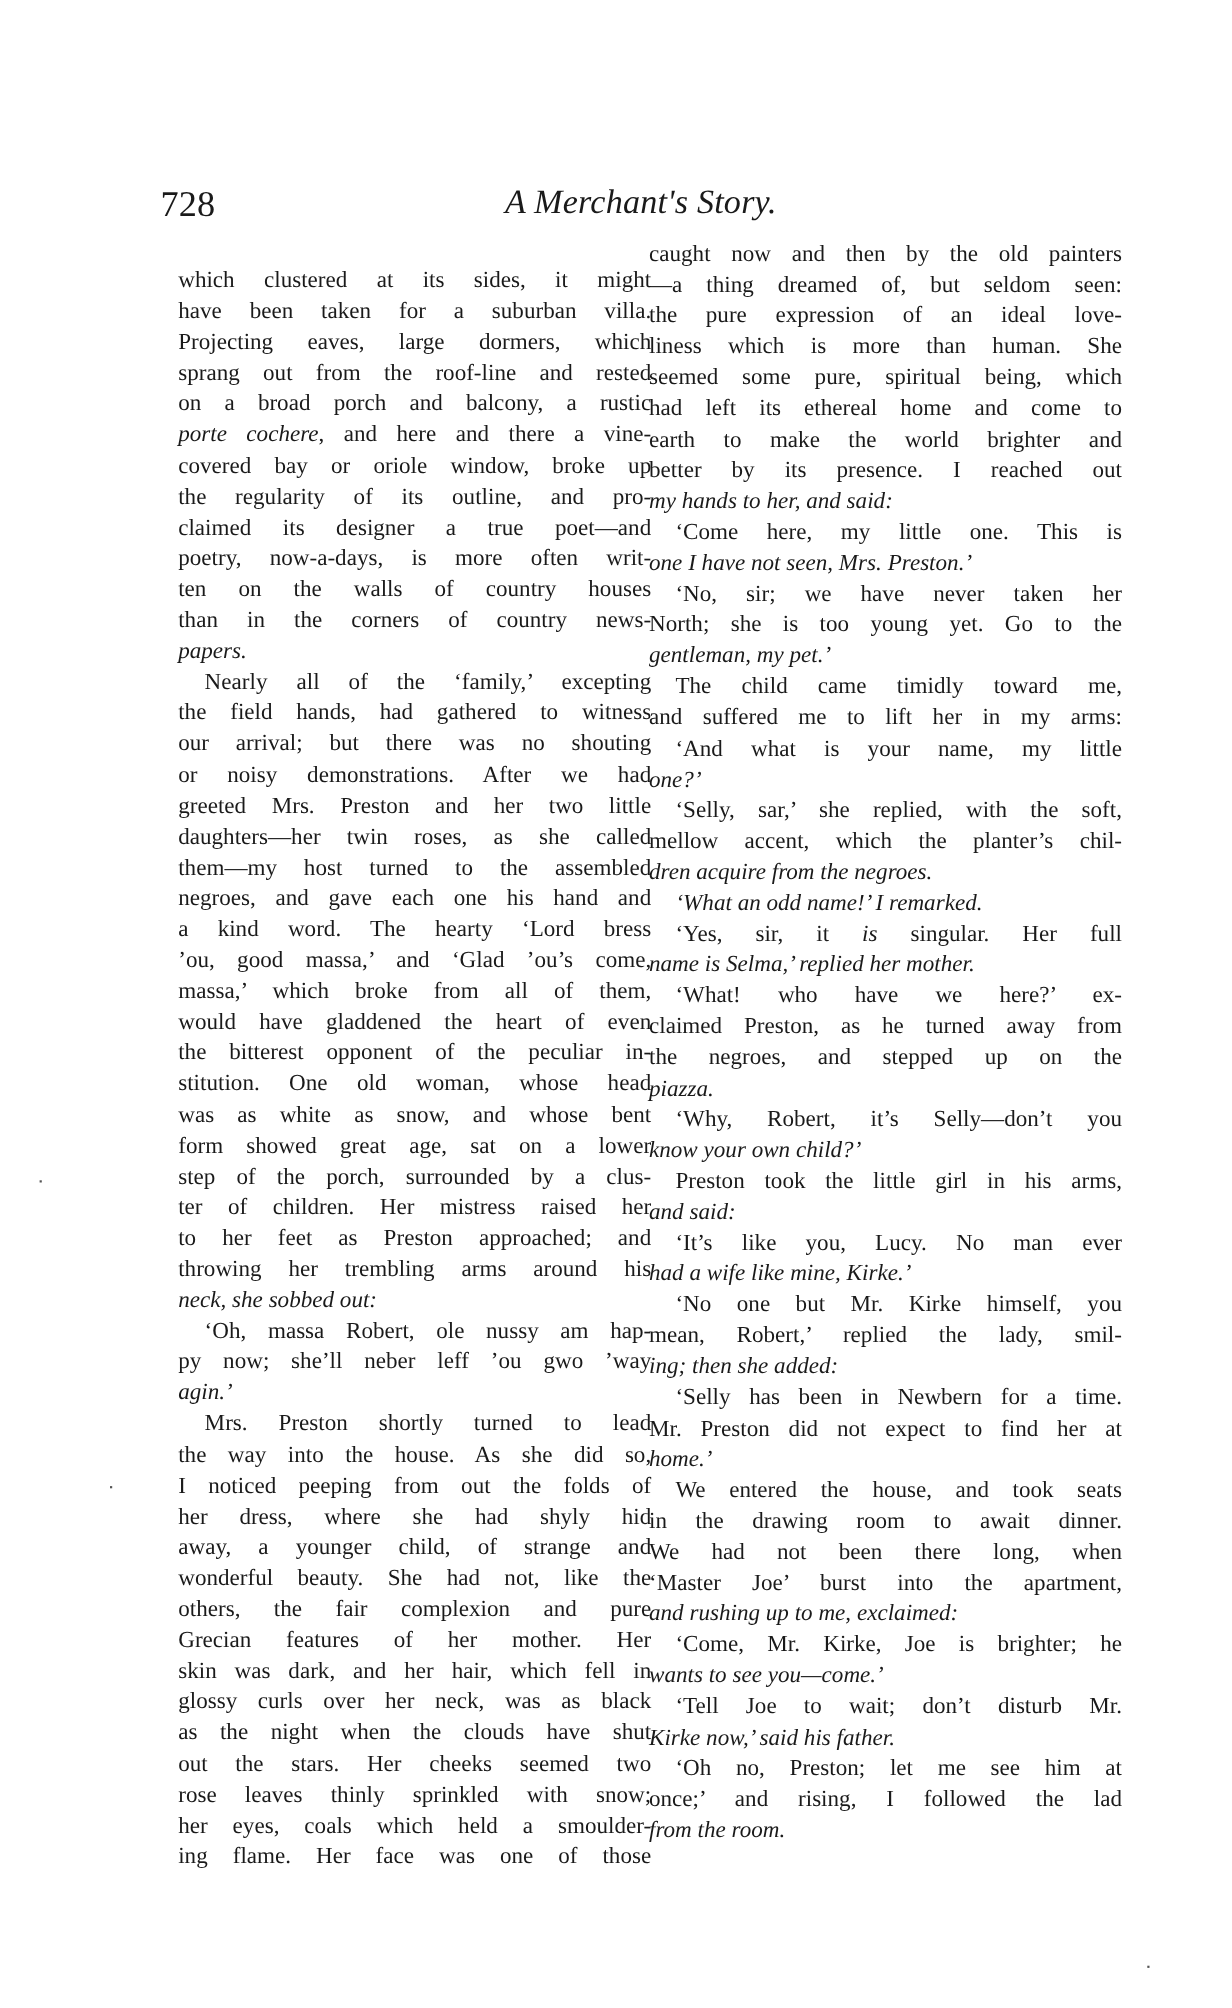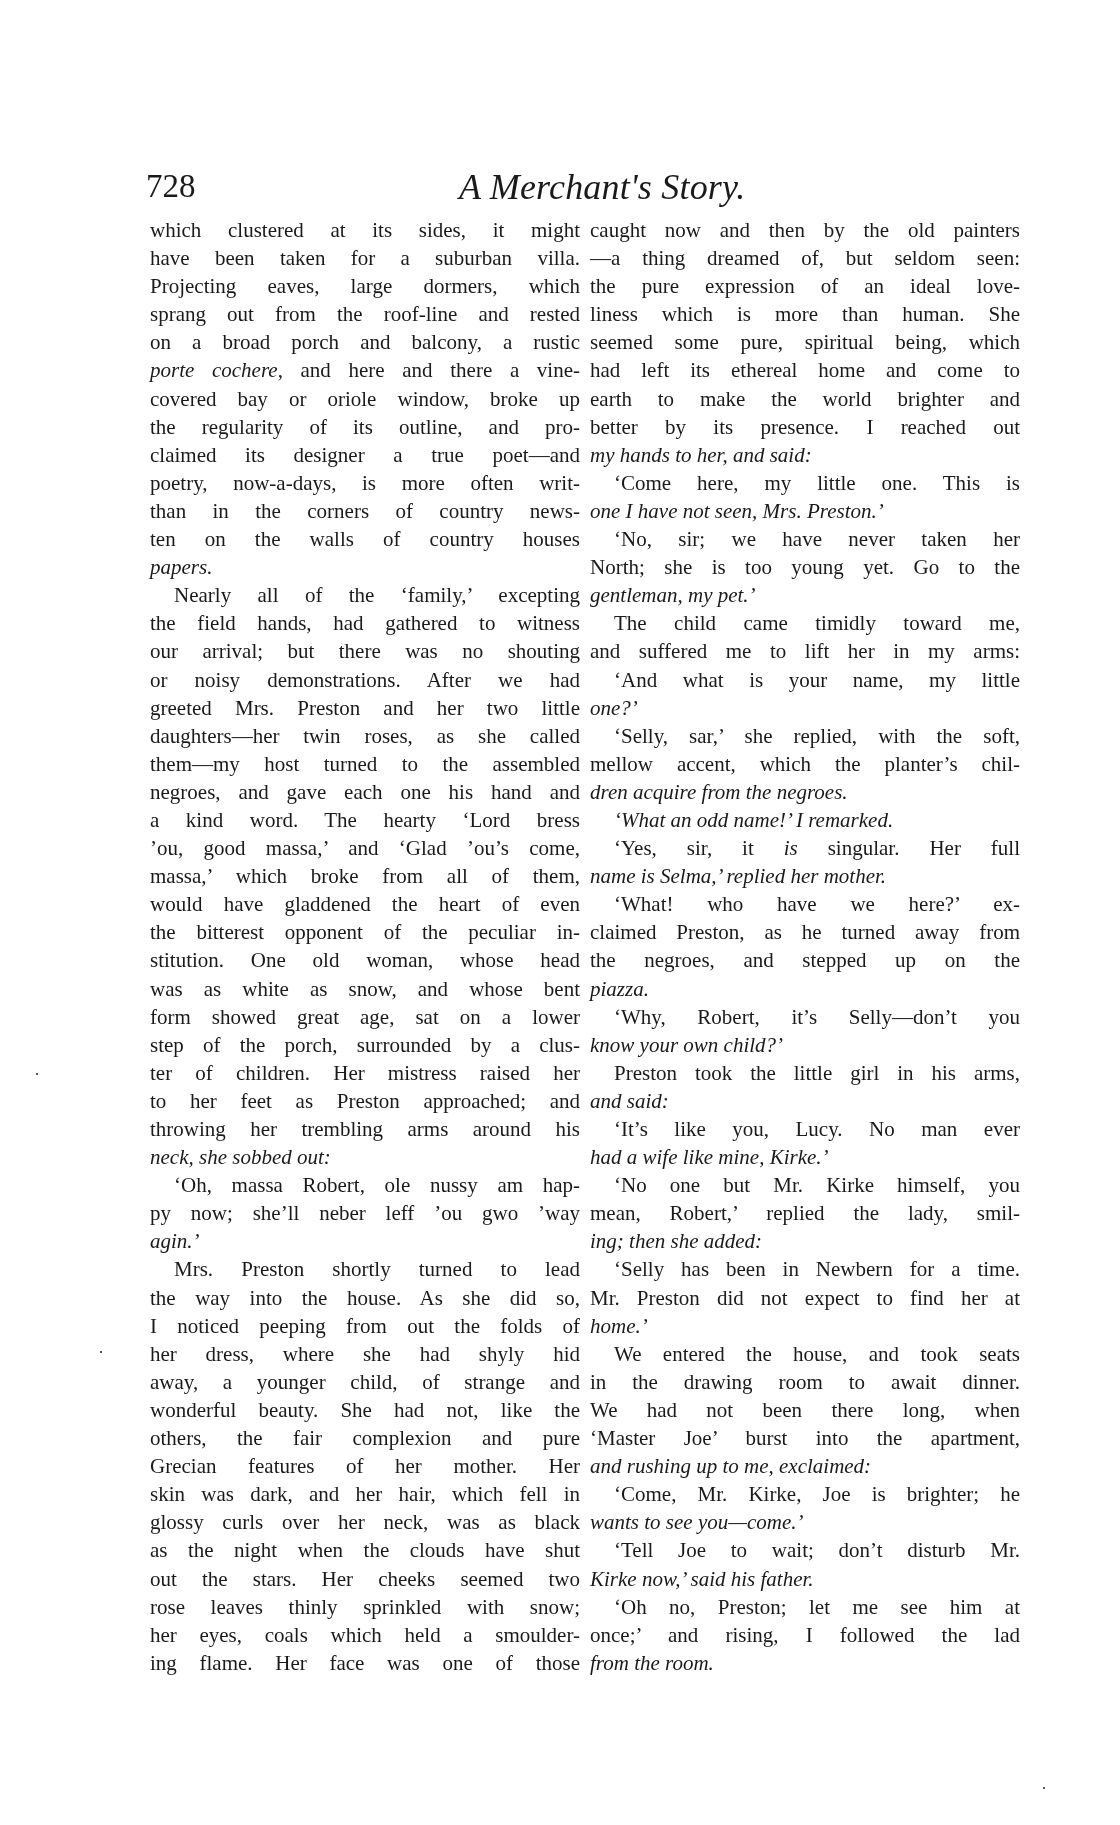--- a/index.html
+++ b/index.html
@@ -1,21 +1,21 @@
 <!DOCTYPE html>
 <html><head>
 <meta charset="utf-8">
 <style>
   html, body { margin: 0; padding: 0; background: #ffffff; }
   body { width: 1120px; height: 1825px; position: relative; overflow: hidden;
          font-family: "Liberation Serif", "DejaVu Serif", serif; color: #1a1a1a; }
   .page-number { position: absolute; left: 146px; top: 168px; font-size: 33px; }
-  .running-title { position: absolute; left: 459px; top: 166px; font-size: 36px; font-style: italic; letter-spacing: 0.2px; }
+  .running-title { position: absolute; left: 459px; top: 166px; font-size: 31px; font-style: italic; letter-spacing: 0.2px; }
   .column { position: absolute; top: 216px; width: 430px; }
-  .col-left { left: 150px; }
+  .col-left { left: 162px; margin-top: 24px; }
   .col-right { left: 590px; }
   .line { display: block; height: 28.1px; line-height: 28.1px; font-size: 21px;
           text-align: justify; text-align-last: justify; white-space: nowrap; overflow: visible; }
   .line.last { text-align-last: left; font-style: italic; }
   .line.indent { padding-left: 24px; }
   .line .it { font-style: italic; }
   .speck { position: absolute; width: 2px; height: 2px; background: #555; }
 </style>
 </head>
 <body>
@@ -28,22 +28,22 @@
       <span class="line"><span>which clustered at its sides, it might</span></span>
       <span class="line"><span>have been taken for a suburban villa.</span></span>
       <span class="line"><span>Projecting eaves, large dormers, which</span></span>
       <span class="line"><span>sprang out from the roof-line and rested</span></span>
       <span class="line"><span>on a broad porch and balcony, a rustic</span></span>
       <span class="line"><span class="it">porte cochere</span><span>, and here and there a vine-</span></span>
       <span class="line"><span>covered bay or oriole window, broke up</span></span>
       <span class="line"><span>the regularity of its outline, and pro-</span></span>
       <span class="line"><span>claimed its designer a true poet—and</span></span>
       <span class="line"><span>poetry, now-a-days, is more often writ-</span></span>
+      <span class="line"><span>ten on the walls of country houses</span></span>
       <span class="line"><span>than in the corners of country news-</span></span>
-      <span class="line"><span>ten on the walls of country houses</span></span>
       <span class="line last"><span>papers.</span></span>
       <span class="line indent"><span>Nearly all of the ‘family,’ excepting</span></span>
       <span class="line"><span>the field hands, had gathered to witness</span></span>
       <span class="line"><span>our arrival; but there was no shouting</span></span>
       <span class="line"><span>or noisy demonstrations. After we had</span></span>
       <span class="line"><span>greeted Mrs. Preston and her two little</span></span>
       <span class="line"><span>daughters—her twin roses, as she called</span></span>
       <span class="line"><span>them—my host turned to the assembled</span></span>
       <span class="line"><span>negroes, and gave each one his hand and</span></span>
       <span class="line"><span>a kind word. The hearty ‘Lord bress</span></span>

